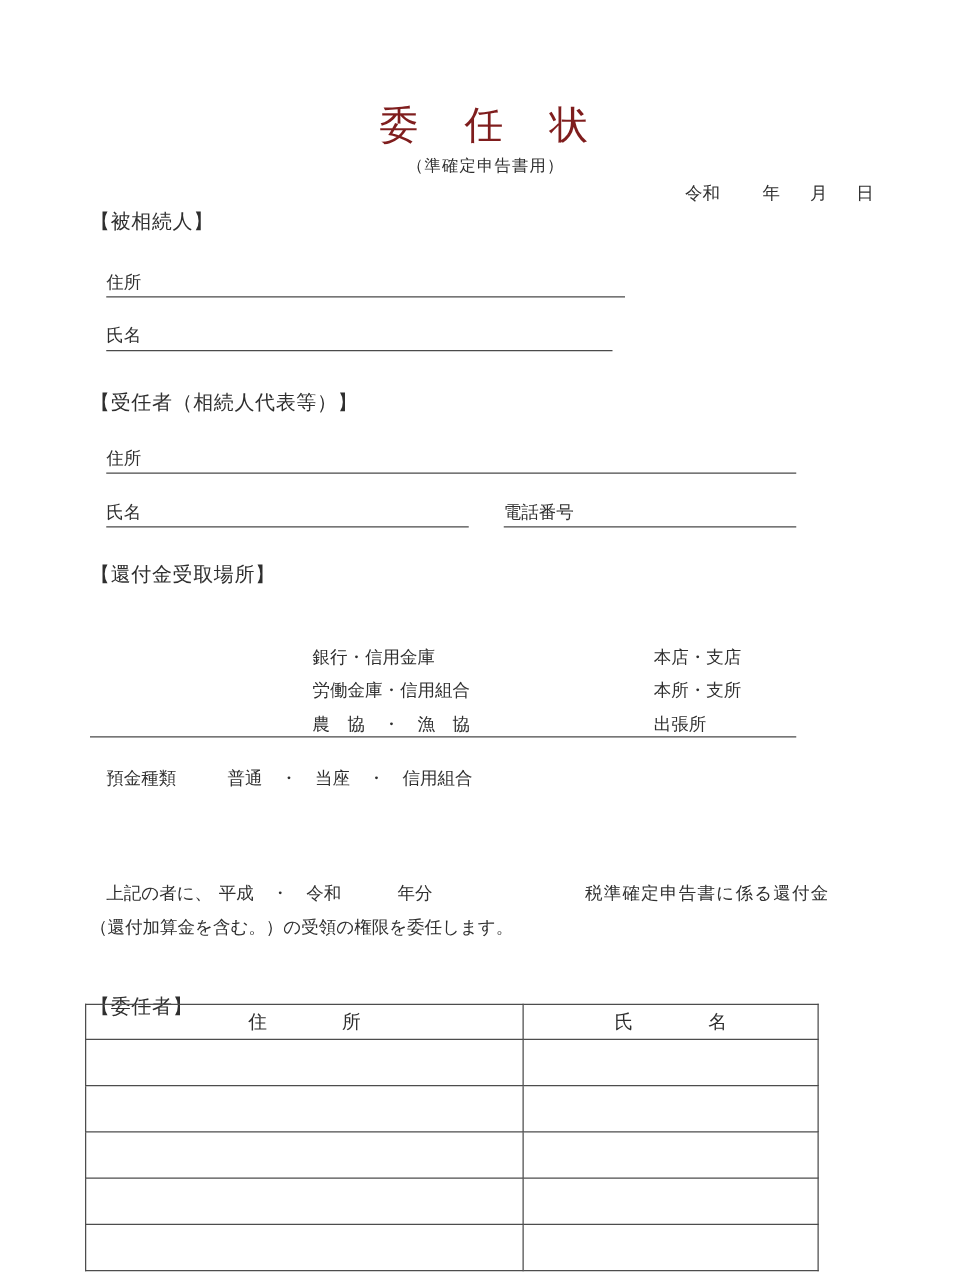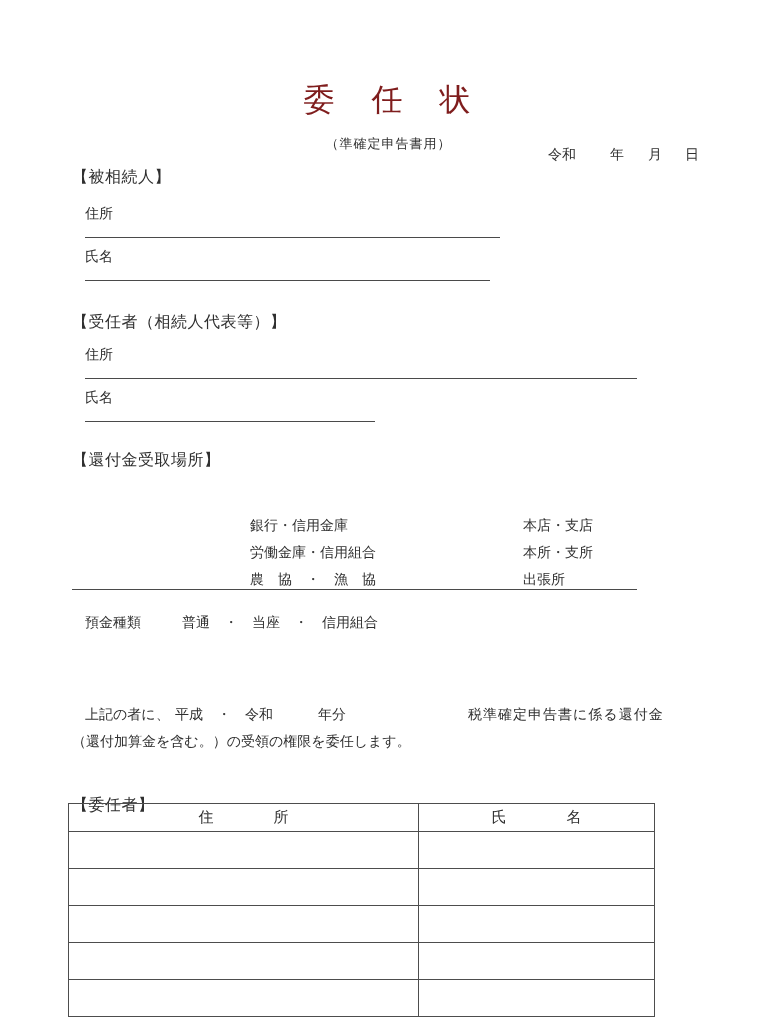--- a/index.html
+++ b/index.html
@@ -4,25 +4,25 @@
 <style>
   html,body { margin:0; padding:0; background:#e9e9e9; }
   .page {
     position:relative; width:777px; height:1024px; margin:0 auto;
     background:#ffffff; color:#2f2f2f;
     font-family:"DejaVu Serif","Liberation Serif",serif;
     overflow:hidden;
   }
   .abs { position:absolute; white-space:nowrap; }
   .title { left:0; right:0; top:79px; text-align:center; font-size:31px; letter-spacing:3px; color:#7f1d1d; }
-  .subtitle { left:0; right:0; top:135px; text-align:center; font-size:13px; letter-spacing:1px; }
+  .subtitle { left:0; right:0; top:124px; text-align:center; font-size:13px; letter-spacing:1px; }
   .heading { font-size:16px; letter-spacing:0.5px; }
   .txt { font-size:14px; }
   .field { position:absolute; border-bottom:1px solid #4a4a4a; height:21px; font-size:14px; }
-  .field span { position:absolute; left:0; bottom:14px; }
+  .field span { position:absolute; left:0; bottom:2px; }
   .rule { position:absolute; border-bottom:1.5px solid #4a4a4a; height:0; }
   table.delegators {
     position:absolute; left:68px; top:803px; width:584px;
     border-collapse:collapse; table-layout:fixed;
   }
   table.delegators th, table.delegators td {
     border:1px solid #4d4d4d; font-weight:normal; font-size:15px;
     text-align:center; vertical-align:middle; padding:0;
   }
   table.delegators th { height:27px; }
@@ -52,20 +52,23 @@
   <div class="field" style="left:85px; top:259px; width:405px;">
     <span>氏名</span>
   </div>
 
   <div class="abs heading" style="left:72px; top:312px;">【受任者（相続人代表等）】</div>
   <div class="field" style="left:85px; top:357px; width:552px;">
     <span>住所</span>
   </div>
   <div class="field" style="left:85px; top:400px; width:290px;">
     <span>氏名</span>
+  </div>
+  <div class="field" style="left:403px; top:400px; width:234px;">
+    <span>電話番号</span>
   </div>
 
   <div class="abs heading" style="left:72px; top:450px;">【還付金受取場所】</div>
 
   <div>
     <span class="abs txt" style="left:250px; top:517px;">銀行・信用金庫</span>
     <span class="abs txt" style="left:523px; top:517px;">本店・支店</span>
     <span class="abs txt" style="left:250px; top:544px;">労働金庫・信用組合</span>
     <span class="abs txt" style="left:523px; top:544px;">本所・支所</span>
     <span class="abs txt" style="left:250px; top:571px;">農　協　・　漁　協</span>

